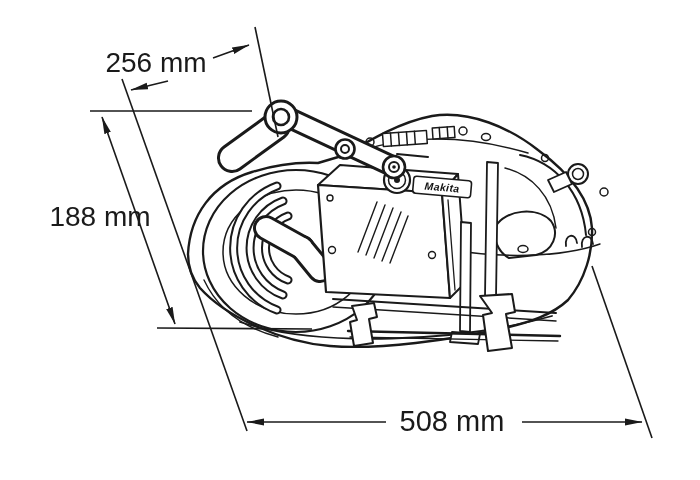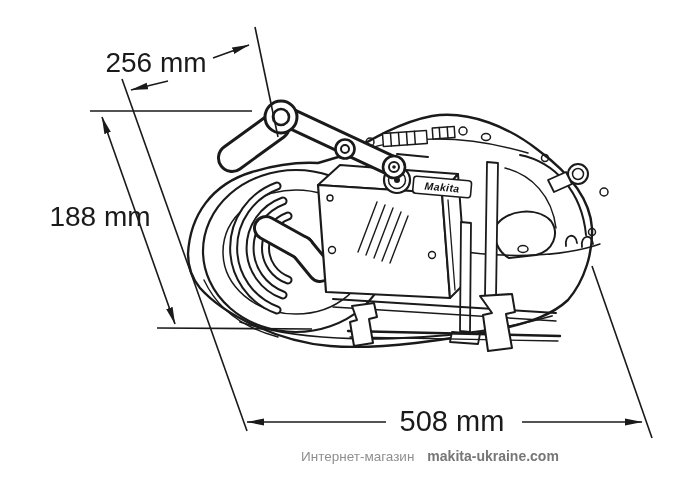--- a/index.html
+++ b/index.html
@@ -193,18 +193,14 @@
 
       <g>
         <path d="M592,266 L652,438"></path>
         <path d="M386,422 L247,422" marker-end="url(#arr)"></path>
         <path d="M522,422 L642,422" marker-end="url(#arr)"></path>
         <text class="dim-label dim-label-lg" x="452" y="431" text-anchor="middle" stroke="none" fill="#1a1a1a">508 mm</text>
       </g>
     </g>
   </svg>
 
-  <div class="footer">
-    <span class="store">Интернет-магазин</span>
-    <span class="site">makita-ukraine.com</span>
-  </div>
 
 </div>
 
 </body></html>

